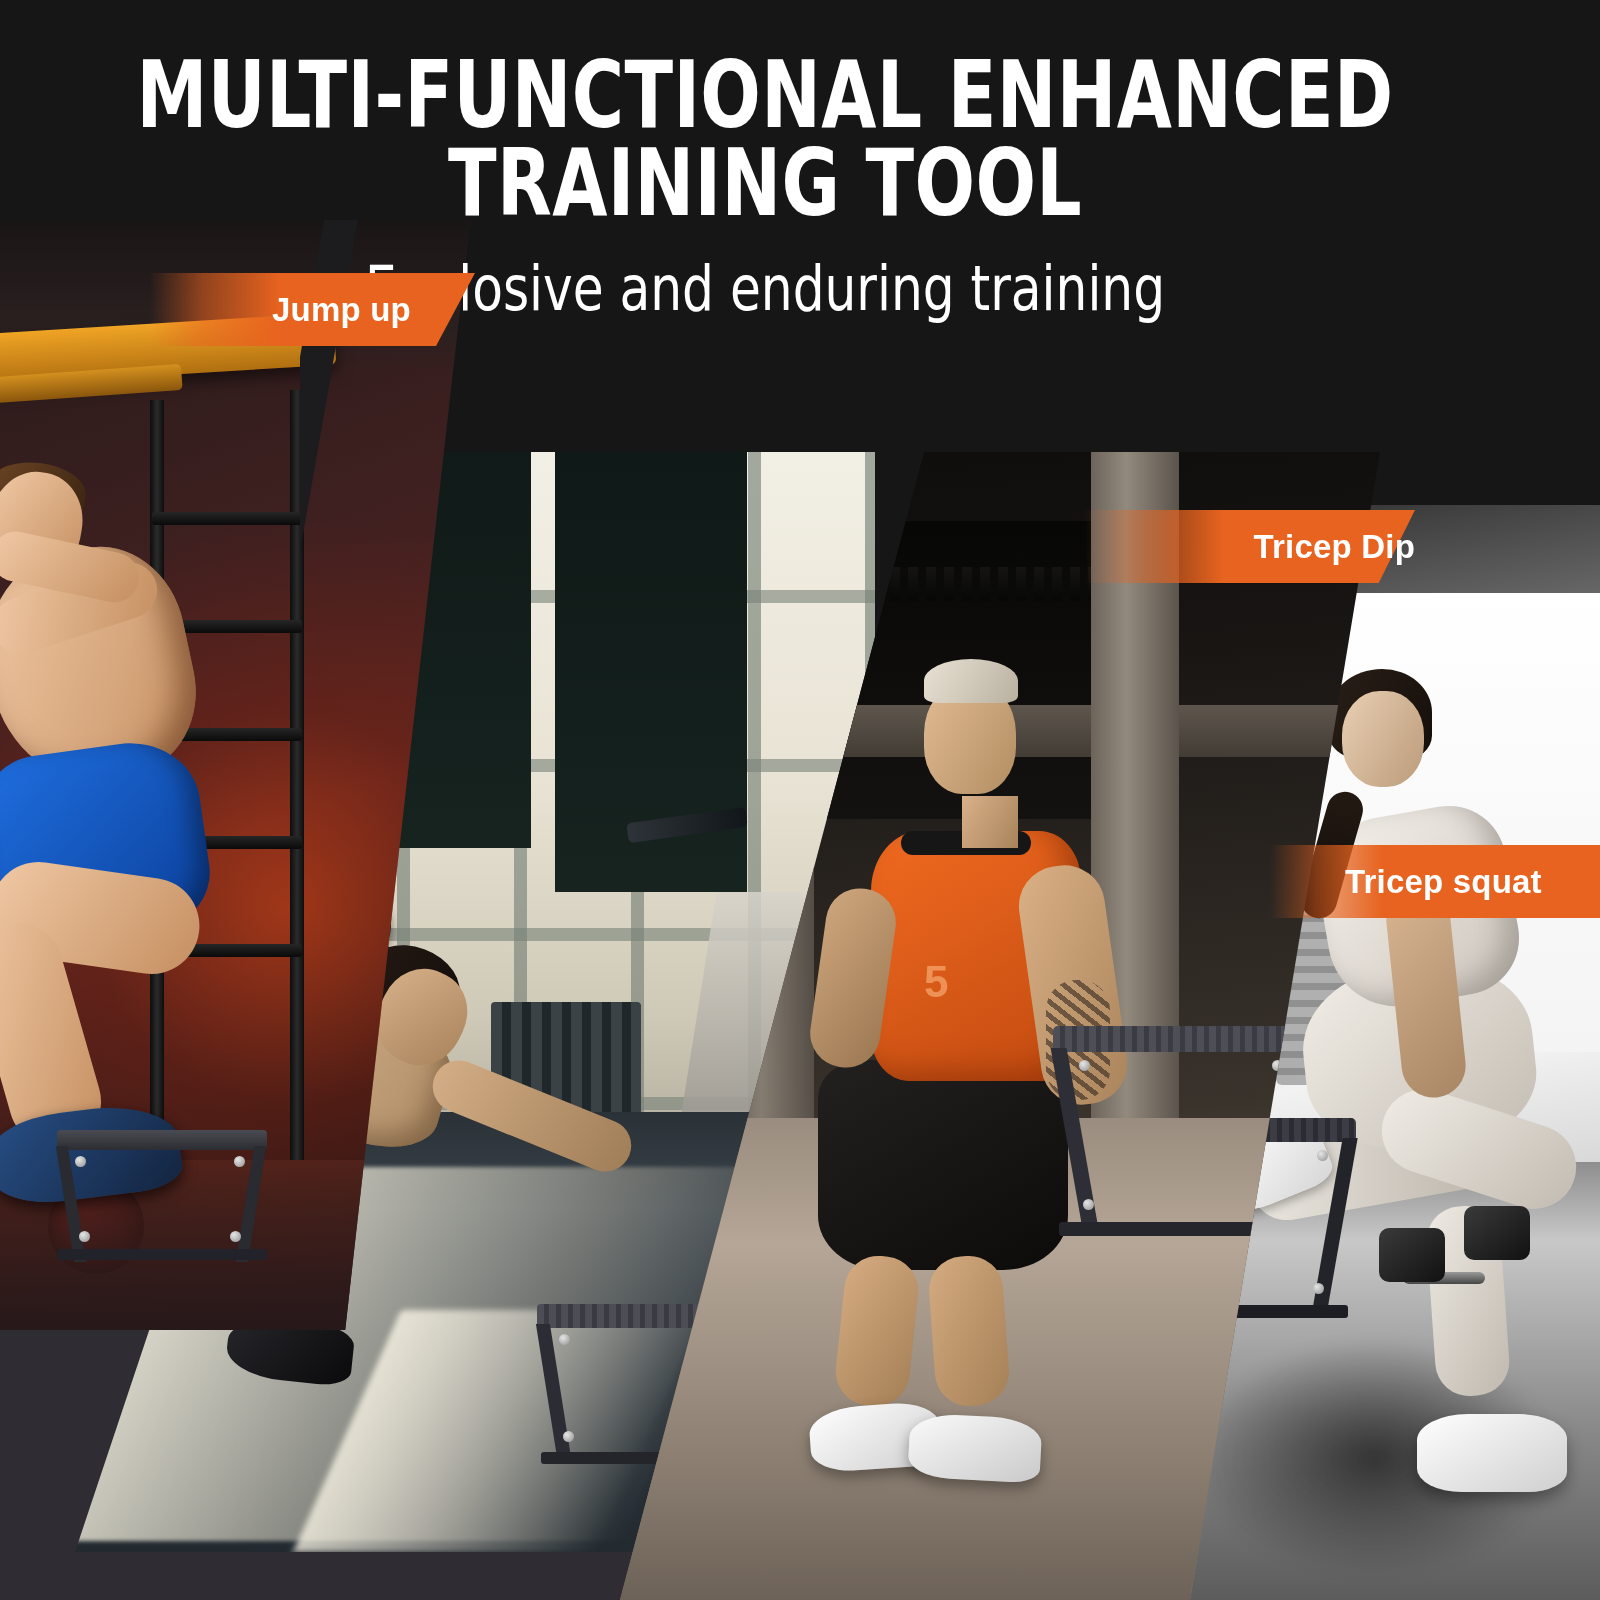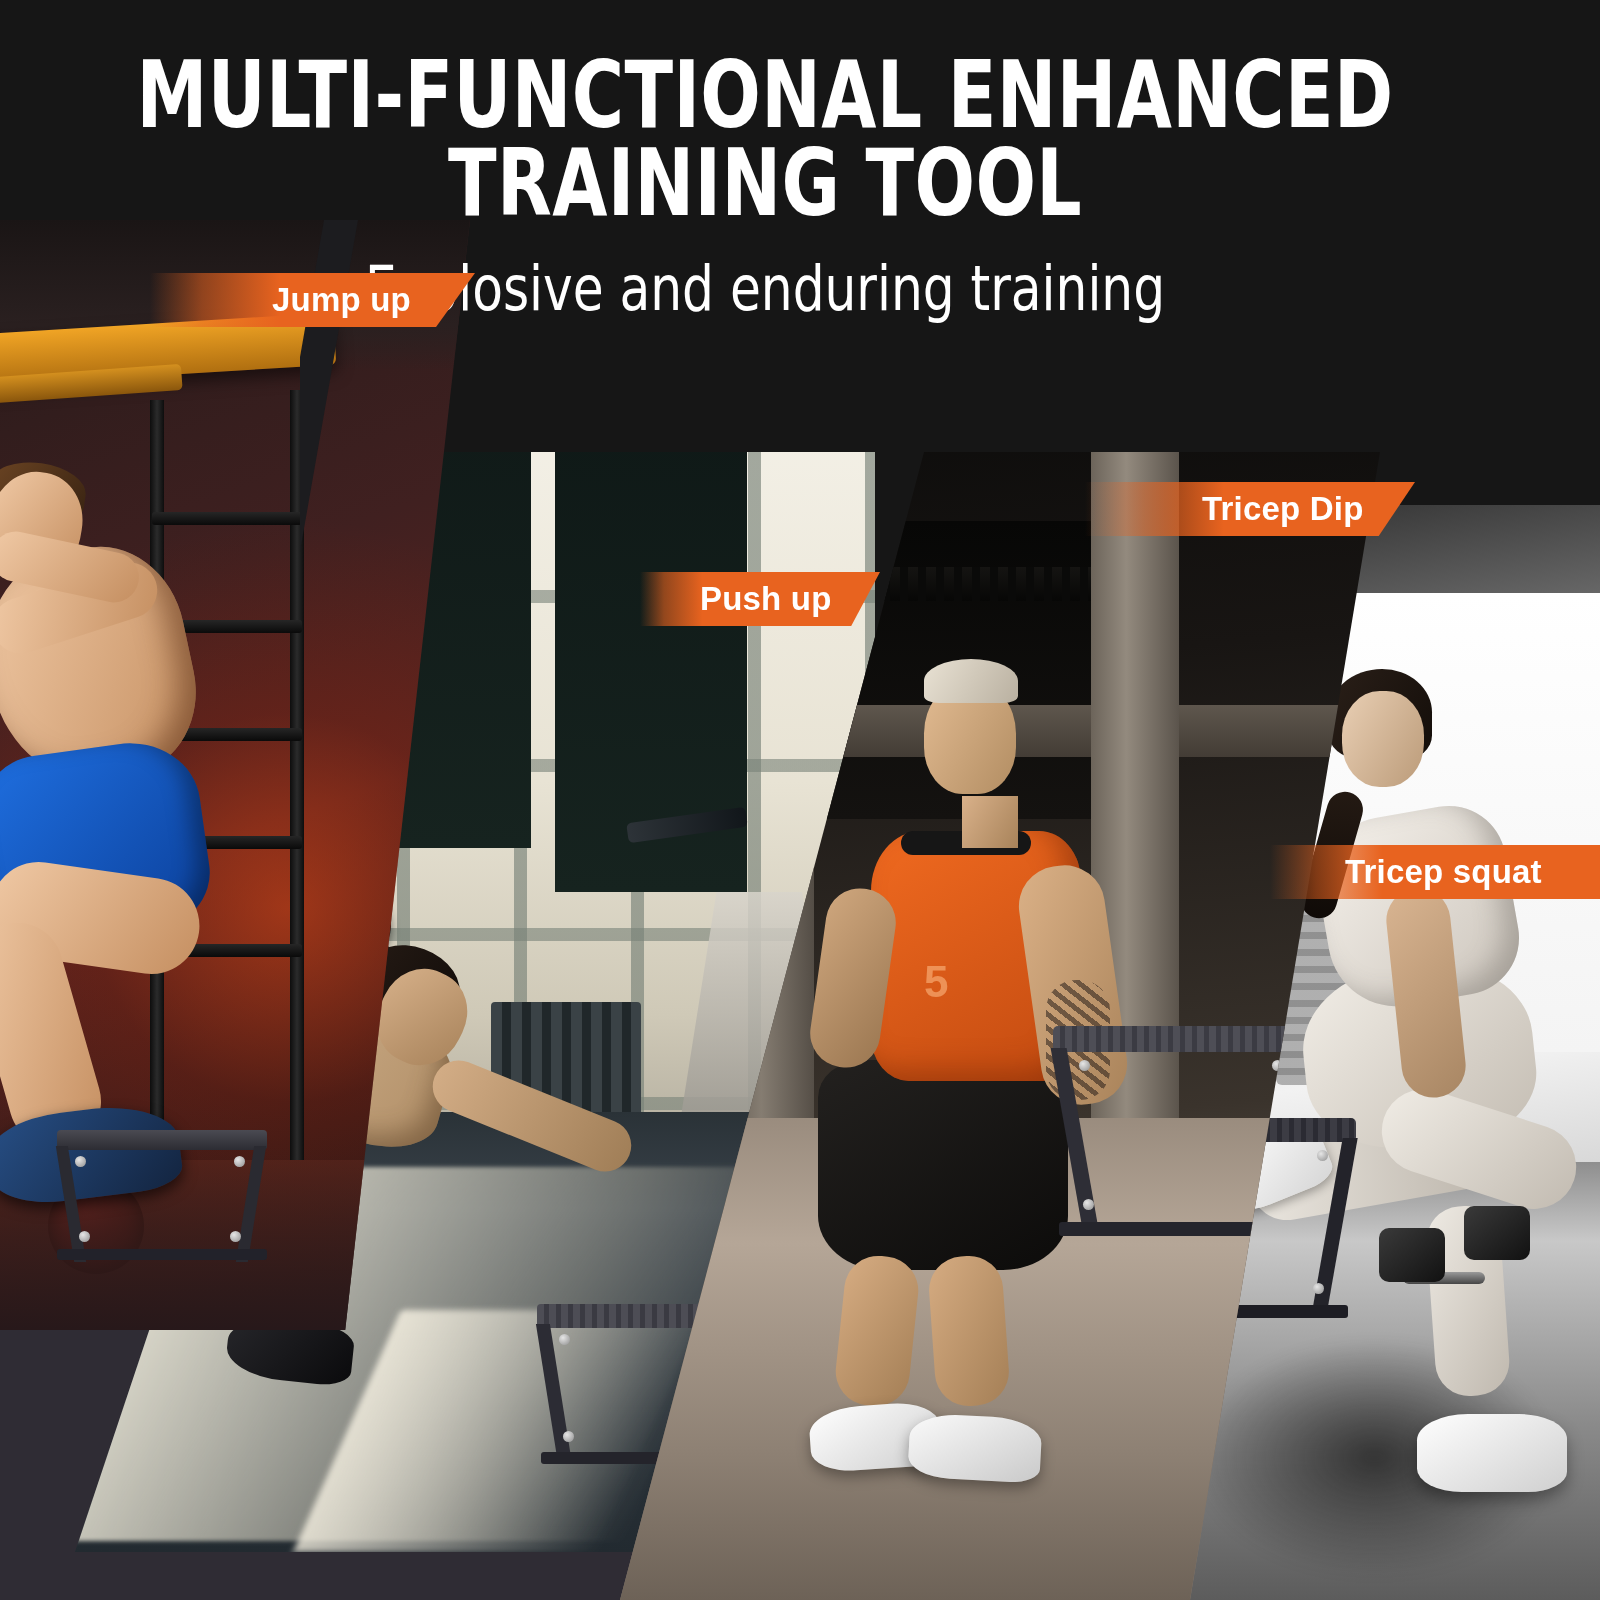--- a/index.html
+++ b/index.html
@@ -270,42 +270,42 @@
   .subtitle{
     color:#ffffff;
     font-family:"DejaVu Sans Condensed","Liberation Sans Narrow","Liberation Sans", sans-serif;
     font-weight:400; font-size:62px; line-height:1.1; margin-top:26px;
     transform:scaleX(.9); transform-origin:center top;
   }
 
   
   .badge{
     position:absolute; z-index:30;
-    height:54px; display:flex; align-items:center;
+    height:73px; display:flex; align-items:center;
     color:#fff; font-weight:700; font-size:33px; letter-spacing:.2px;
     font-family:"Liberation Sans", sans-serif;
     white-space:nowrap;
   }
   .badge .txt{ position:relative; z-index:2; }
   .badge .bg{ position:absolute; inset:0; z-index:1; }
 
   
   #badge-jump{ left:150px; top:273px; width:325px; padding-left:122px; }
   #badge-jump .bg{
     background:linear-gradient(90deg, rgba(232,99,31,0) 0%, rgba(232,99,31,.55) 16%, #e8631f 40%, #e8631f 100%);
     clip-path:polygon(0 0, 100% 0, 88% 100%, 0 100%);
   }
   
   #badge-push{ left:640px; top:572px; width:240px; padding-left:60px; }
   #badge-push .bg{
     background:linear-gradient(90deg, rgba(232,99,31,0) 0%, rgba(232,99,31,.6) 10%, #e8631f 26%, #e8631f 100%);
     clip-path:polygon(0 0, 100% 0, 88% 100%, 0 100%);
   }
   
-  #badge-tricep{ left:1085px; top:482px; width:330px; padding-left:117px; }
+  #badge-tricep{ left:1085px; top:510px; width:330px; padding-left:117px;justify-content:flex-end; }
   #badge-tricep .bg{
     background:linear-gradient(90deg, rgba(232,99,31,0) 0%, rgba(232,99,31,.5) 18%, #e8631f 42%, #e8631f 100%);
     clip-path:polygon(0 0, 100% 0, 89% 100%, 0 100%);
   }
   
   #badge-split{ left:1270px; top:845px; width:330px; padding-left:75px; }
   #badge-split .bg{
     background:linear-gradient(90deg, rgba(232,99,31,0) 0%, rgba(232,99,31,.5) 14%, #e8631f 34%, #e8631f 100%);
   }
 
@@ -489,24 +489,20 @@
       <span class="l2">TRAINING TOOL</span>
     </div>
     <div class="subtitle">Explosive and enduring training</div>
   </div>
 
   <div class="badge" id="badge-jump">
     <div class="bg"></div>
     <span class="txt">Jump up</span>
   </div>
 
-  <div class="badge" id="badge-push">
-    <div class="bg"></div>
-    <span class="txt">Push up</span>
-  </div>
 
   <div class="badge" id="badge-tricep">
     <div class="bg"></div>
     <span class="txt">Tricep Dip</span>
   </div>
 
   <div class="badge" id="badge-split">
     <div class="bg"></div>
     <span class="txt">Tricep squat</span>
   </div>

